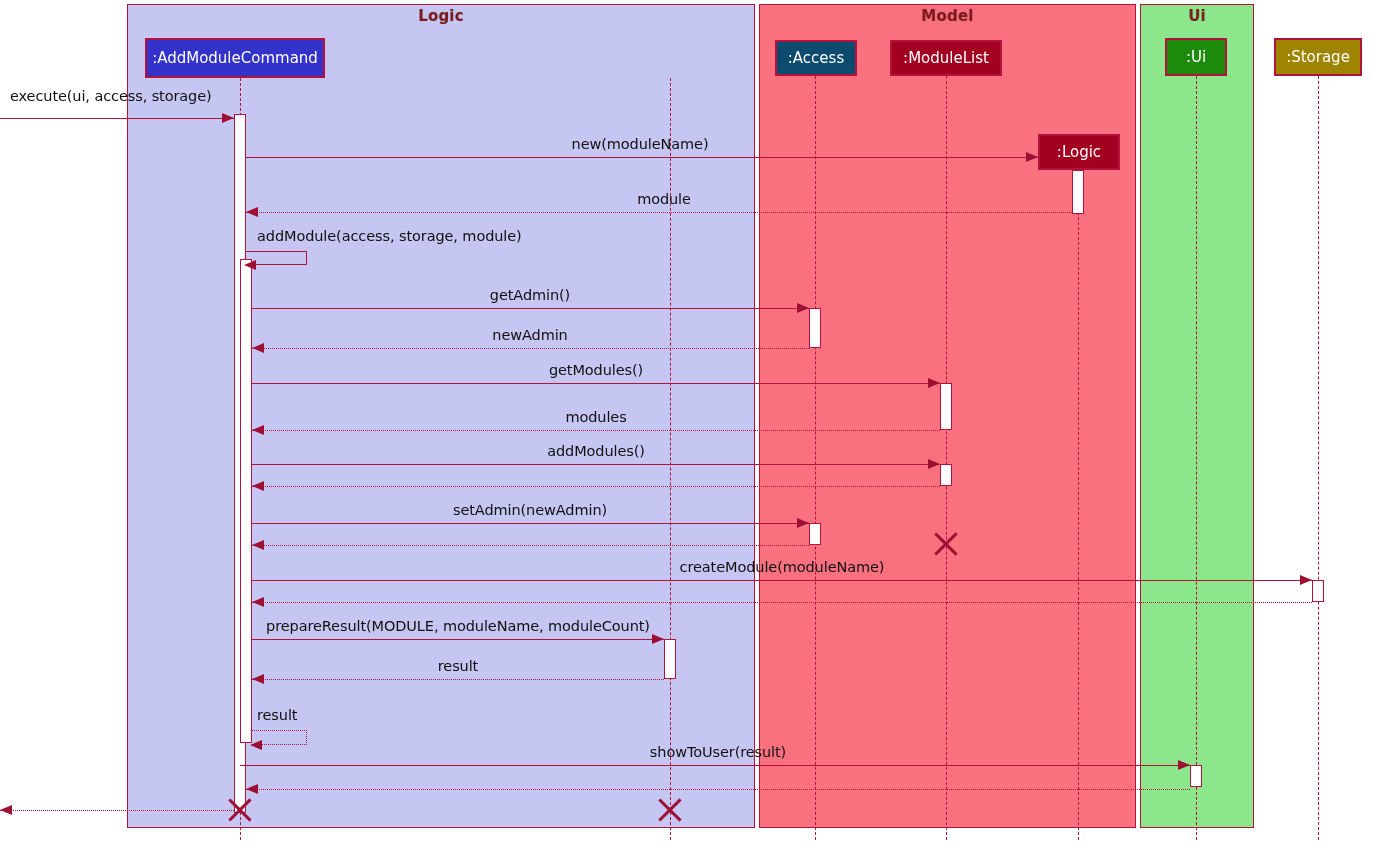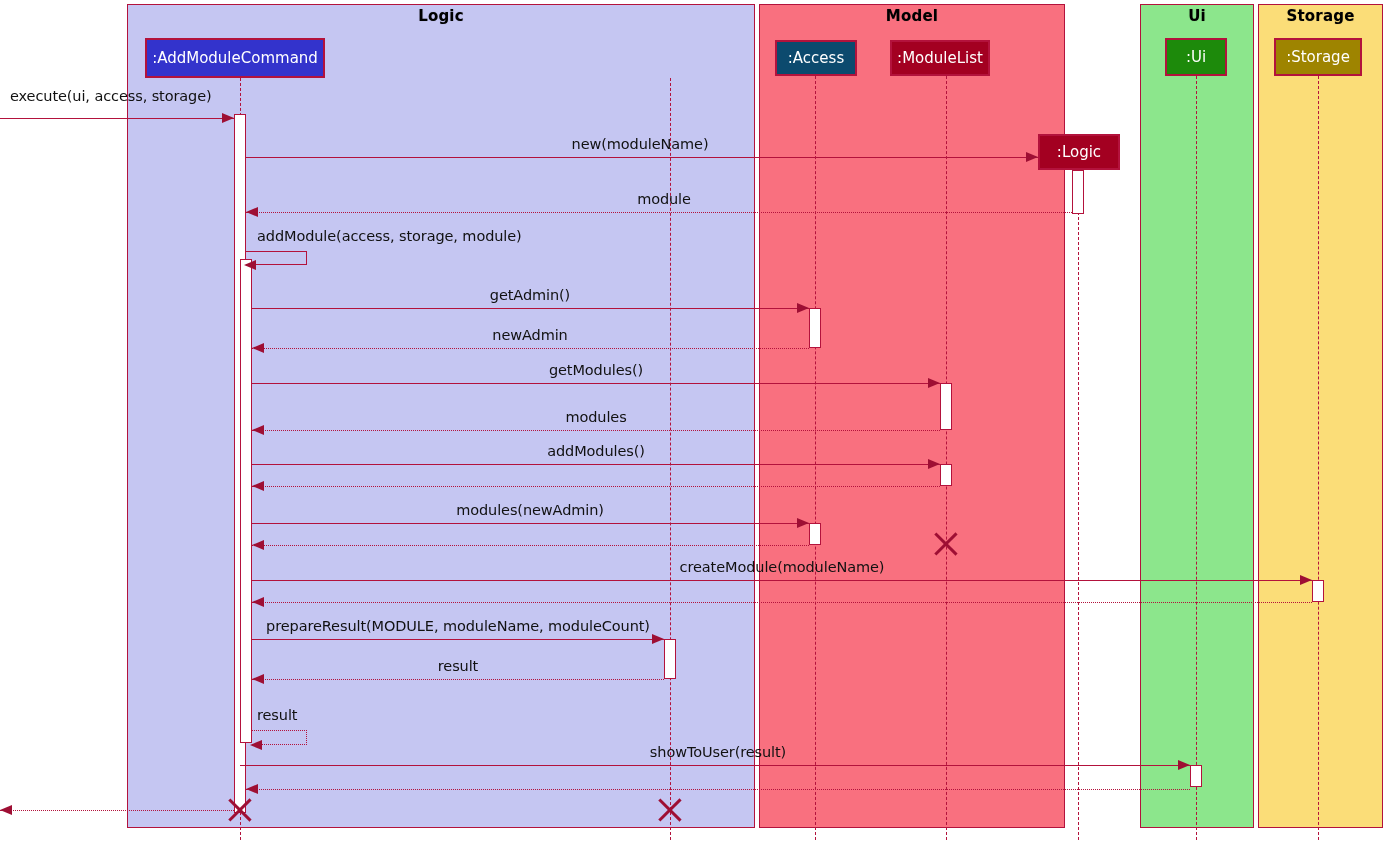--- a/index.html
+++ b/index.html
@@ -17,21 +17,21 @@
   }
   .pkg {
     position: absolute;
     box-sizing: border-box;
     border: 1.5px solid #b3123c;
   }
   .pkg-title {
     position: absolute;
     top: 2px; left: 0; right: 0;
     text-align: center;
-    color: #000000;
+    color: #7f1d1d;
     font-weight: bold;
     font-size: 15px;
     letter-spacing: .2px;
     text-shadow: 0 0 1px rgba(0,0,0,.25);
   }
   .lifeline {
     position: absolute;
     width: 0;
     border-left: 1.6px dashed #b3123c;
   }
@@ -105,39 +105,36 @@
   .xmark::before { transform: translateX(-50%) rotate(45deg); }
   .xmark::after  { transform: translateX(-50%) rotate(-45deg); }
 </style>
 </head>
 <body>
 
 <div id="canvas">
     <div class="pkg" style="left: 127px; top: 4px; width: 628px; height: 824px; background: rgb(197, 198, 242);">
       <div class="pkg-title">Logic</div>
     </div>
-    <div class="pkg" style="left: 759px; top: 4px; width: 306px; height: 824px; background: rgb(249, 112, 127);">
+    <div class="pkg" style="left: 759px; top: 4px; width: 377px; height: 824px; background: rgb(249, 112, 127);">
       <div class="pkg-title">Model</div>
     </div>
     <div class="pkg" style="left: 1140px; top: 4px; width: 114px; height: 824px; background: rgb(140, 230, 140);">
       <div class="pkg-title">Ui</div>
-    </div>
-    <div class="pkg" style="left: 1258px; top: 4px; width: 125px; height: 824px; background: rgb(251, 221, 120);">
-      <div class="pkg-title">Storage</div>
     </div>
     <div class="lifeline" style="left: 240px; top: 78px; height: 762px;"></div>
     <div class="lifeline" style="left: 670px; top: 78px; height: 762px;"></div>
     <div class="lifeline" style="left: 815px; top: 76px; height: 764px;"></div>
     <div class="lifeline" style="left: 946px; top: 76px; height: 764px;"></div>
     <div class="lifeline" style="left: 1196px; top: 76px; height: 764px;"></div>
     <div class="lifeline" style="left: 1318px; top: 76px; height: 764px;"></div>
     <div class="lifeline" style="left: 1078px; top: 212px; height: 628px;"></div>
     <div class="objbox" style="left: 145px; top: 38px; width: 180px; height: 40px; background: rgb(51, 51, 204);">:AddModuleCommand</div>
     <div class="objbox" style="left: 775px; top: 40px; width: 82px; height: 36px; background: #0c4a6e;">:Access</div>
-    <div class="objbox" style="left: 890px; top: 40px; width: 100px; height: 36px; background: rgb(163, 0, 33);">:ModuleList</div>
+    <div class="objbox" style="left: 890px; top: 40px; width: 112px; height: 36px; background: rgb(163, 0, 33);">:ModuleList</div>
     <div class="objbox" style="left: 1165px; top: 38px; width: 62px; height: 38px; background: rgb(29, 138, 11);">:Ui</div>
     <div class="objbox" style="left: 1274px; top: 38px; width: 88px; height: 38px; background: rgb(158, 132, 0);">:Storage</div>
     <div class="objbox" style="left: 1038px; top: 134px; width: 82px; height: 36px; background: rgb(163, 0, 33);">:Logic</div>
     <div class="activation" style="left: 234px; top: 114px; width: 12px; height: 699px;"></div>
     <div class="activation" style="left: 240px; top: 259px; width: 12px; height: 484px;"></div>
     <div class="activation" style="left: 1072px; top: 170px; width: 12px; height: 44px;"></div>
     <div class="activation" style="left: 809px; top: 308px; width: 12px; height: 40px;"></div>
     <div class="activation" style="left: 940px; top: 383px; width: 12px; height: 47px;"></div>
     <div class="activation" style="left: 940px; top: 464px; width: 12px; height: 22px;"></div>
     <div class="activation" style="left: 809px; top: 523px; width: 12px; height: 22px;"></div>
@@ -168,21 +165,21 @@
     <div class="msg-line dotted" style="left: 252px; top: 430px; width: 688px;"></div>
     <div class="arrowhead left" style="left: 252px; top: 424.5px;"></div>
     <div class="msg-label" style="left: 596px; top: 409px; transform: translateX(-50%);">modules</div>
     <div class="msg-line" style="left: 252px; top: 464px; width: 688px;"></div>
     <div class="arrowhead right" style="left: 928px; top: 458.5px;"></div>
     <div class="msg-label" style="left: 596px; top: 443px; transform: translateX(-50%);">addModules()</div>
     <div class="msg-line dotted" style="left: 252px; top: 486px; width: 688px;"></div>
     <div class="arrowhead left" style="left: 252px; top: 480.5px;"></div>
     <div class="msg-line" style="left: 252px; top: 523px; width: 557px;"></div>
     <div class="arrowhead right" style="left: 797px; top: 517.5px;"></div>
-    <div class="msg-label" style="left: 530px; top: 502px; transform: translateX(-50%);">modules(newAdmin)</div>
+    <div class="msg-label" style="left: 530px; top: 502px; transform: translateX(-50%);">setAdmin(newAdmin)</div>
     <div class="msg-line dotted" style="left: 252px; top: 545px; width: 557px;"></div>
     <div class="arrowhead left" style="left: 252px; top: 539.5px;"></div>
     <div class="msg-line" style="left: 252px; top: 580px; width: 1060px;"></div>
     <div class="arrowhead right" style="left: 1300px; top: 574.5px;"></div>
     <div class="msg-label" style="left: 782px; top: 559px; transform: translateX(-50%);">createModule(moduleName)</div>
     <div class="msg-line dotted" style="left: 252px; top: 602px; width: 1060px;"></div>
     <div class="arrowhead left" style="left: 252px; top: 596.5px;"></div>
     <div class="msg-line" style="left: 252px; top: 639px; width: 412px;"></div>
     <div class="arrowhead right" style="left: 652px; top: 633.5px;"></div>
     <div class="msg-label" style="left: 458px; top: 618px; transform: translateX(-50%);">prepareResult(MODULE, moduleName, moduleCount)</div>

